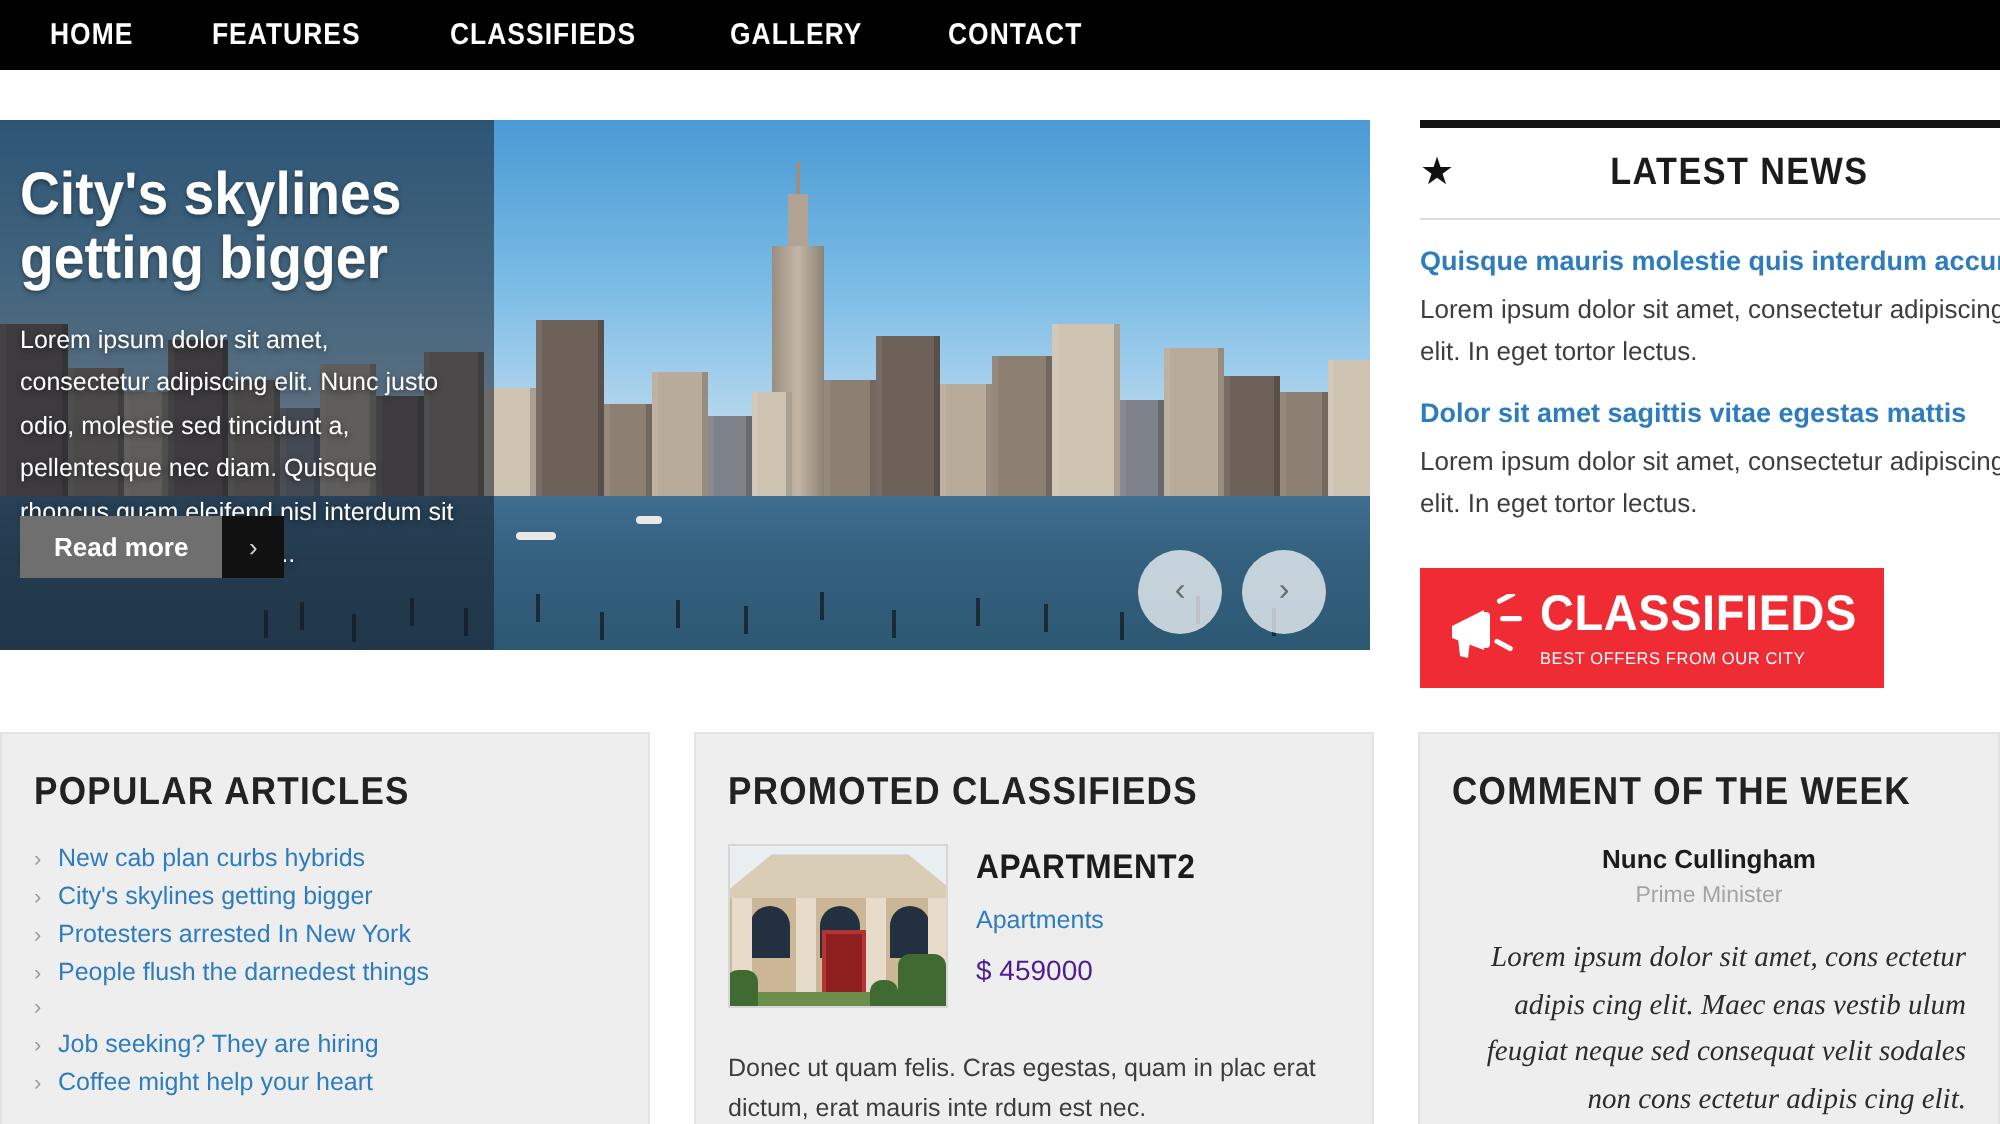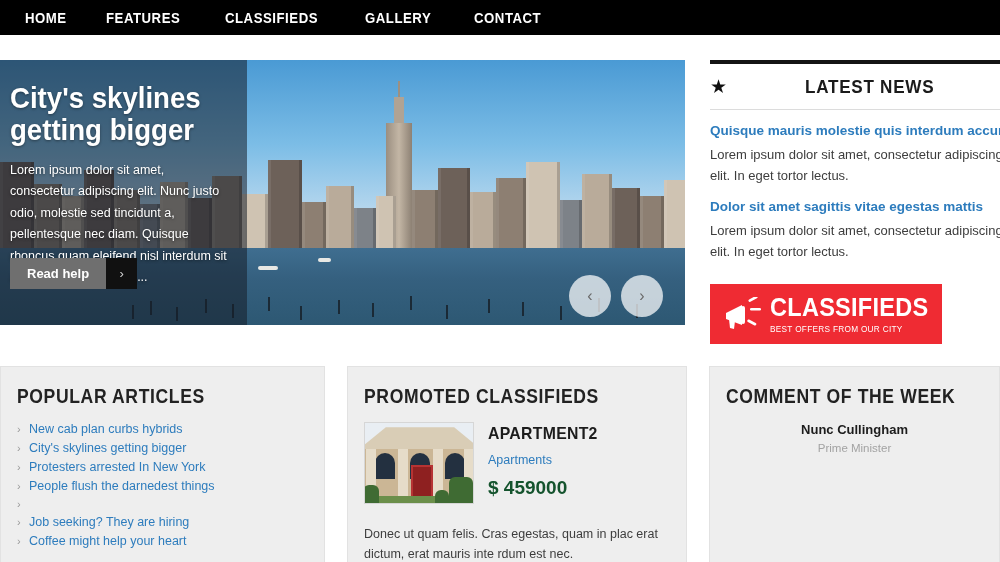--- a/index.html
+++ b/index.html
@@ -301,21 +301,21 @@
     font-family: "Liberation Sans Narrow", "Liberation Sans", sans-serif;
     font-size: 17px; font-weight: 700; color: #1c1c1c;
     transform: scaleX(0.93); transform-origin: left center;
     letter-spacing: 0.3px;
   }
   .promo-cat {
     color: #2d7cbd; font-size: 12.5px; margin-top: 9px; cursor: pointer;
     text-decoration: none; display: block;
   }
   .promo-price {
-    font-size: 19px; font-weight: 700; color: #14532d; margin-top: 10px;
+    font-size: 14px; font-weight: 400; color: #4c1d95; margin-top: 10px;
   }
   .promo-desc {
     font-size: 12.5px; color: #3d3d3d; line-height: 1.62;
     margin: 20px 0 0 0;
   }
 
   
   .cmt-author {
     text-align: center; font-size: 13px; font-weight: 700;
     color: #1c1c1c; margin-top: 12px;
@@ -399,21 +399,21 @@
       </div>
       <div class="hero-overlay"></div>
     </div>
 
     <div class="hero-content">
       <h1 class="hero-title">City's skylines getting bigger</h1>
       <p class="hero-desc">Lorem ipsum dolor sit amet, consectetur adipiscing elit. Nunc justo odio, molestie sed tincidunt a, pellentesque nec diam. Quisque rhoncus quam eleifend nisl interdum sit amet commodo metus....</p>
     </div>
 
     <div class="readmore">
-      <div class="readmore-label">Read help</div>
+      <div class="readmore-label">Read more</div>
       <div class="readmore-arrow">›</div>
     </div>
 
     <div class="slider-nav">
       <div class="slider-btn">
         <span>‹</span>
       </div>
       <div class="slider-btn">
         <span>›</span>
       </div>
@@ -517,14 +517,15 @@
         <div class="promo-price">$ 459000</div>
       </div>
     </div>
     <p class="promo-desc">Donec ut quam felis. Cras egestas, quam in plac erat dictum, erat mauris inte rdum est nec.</p>
   </div>
 
   <div class="panel panel-c">
     <div class="panel-title">COMMENT OF THE WEEK</div>
     <div class="cmt-author">Nunc Cullingham</div>
     <div class="cmt-role">Prime Minister</div>
+    <p class="cmt-body">Lorem ipsum dolor sit amet, cons ectetur adipis cing elit. Maec enas vestib ulum feugiat neque sed consequat velit sodales non cons ectetur adipis cing elit.</p>
   </div>
 </div>
 
 </body></html>

